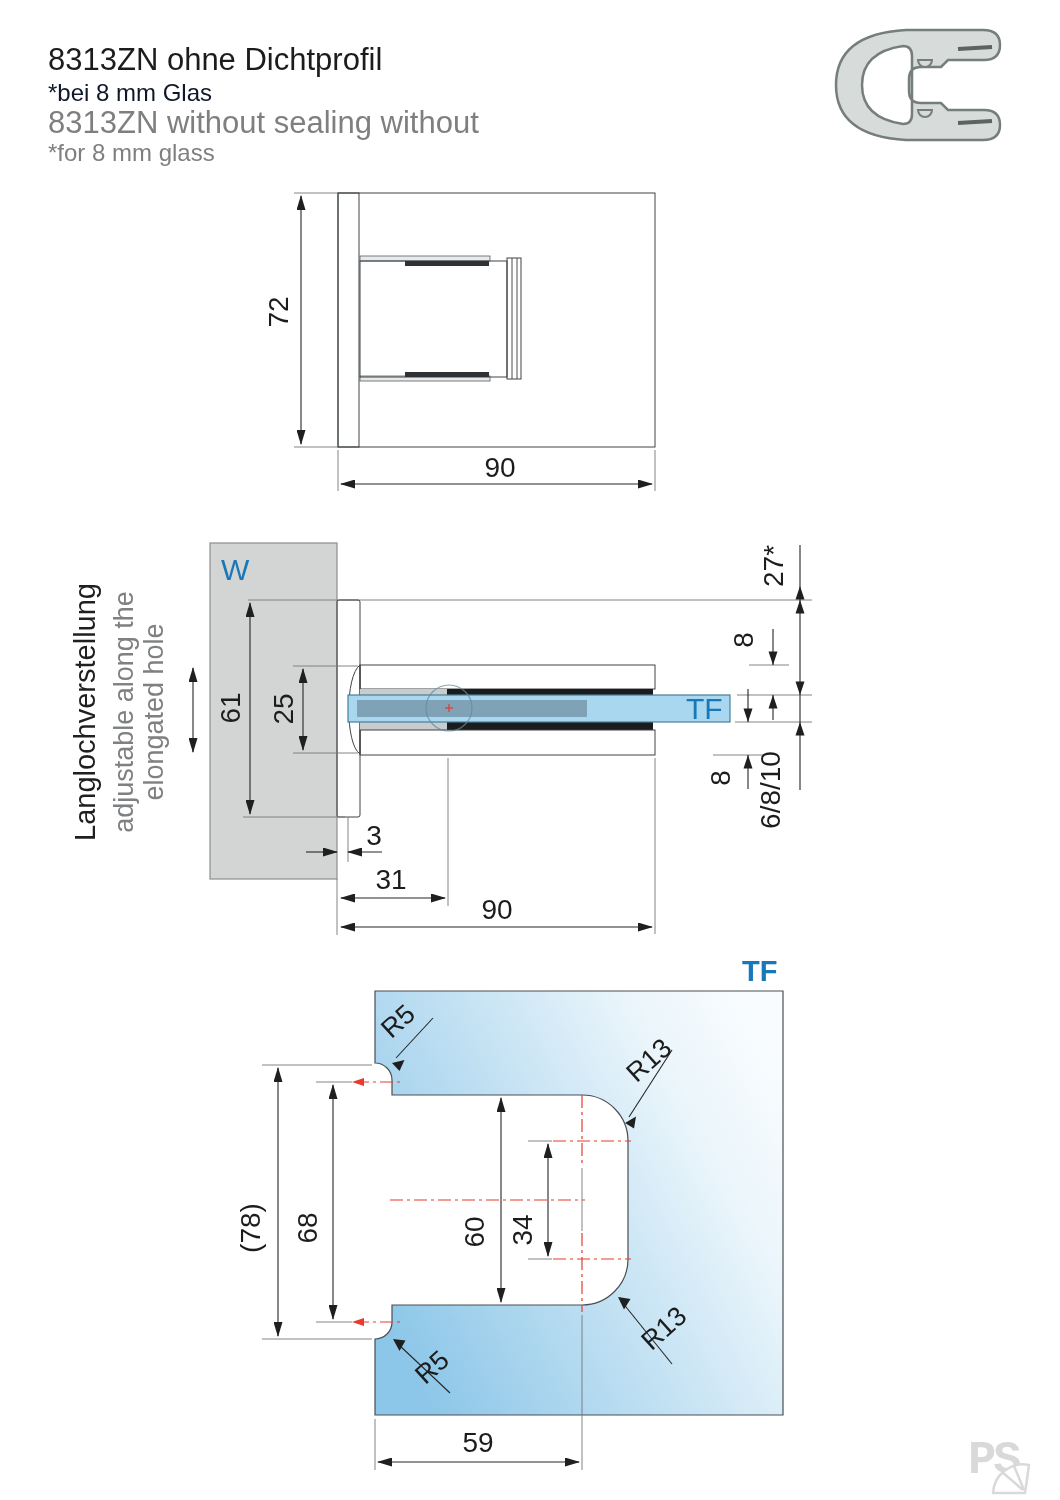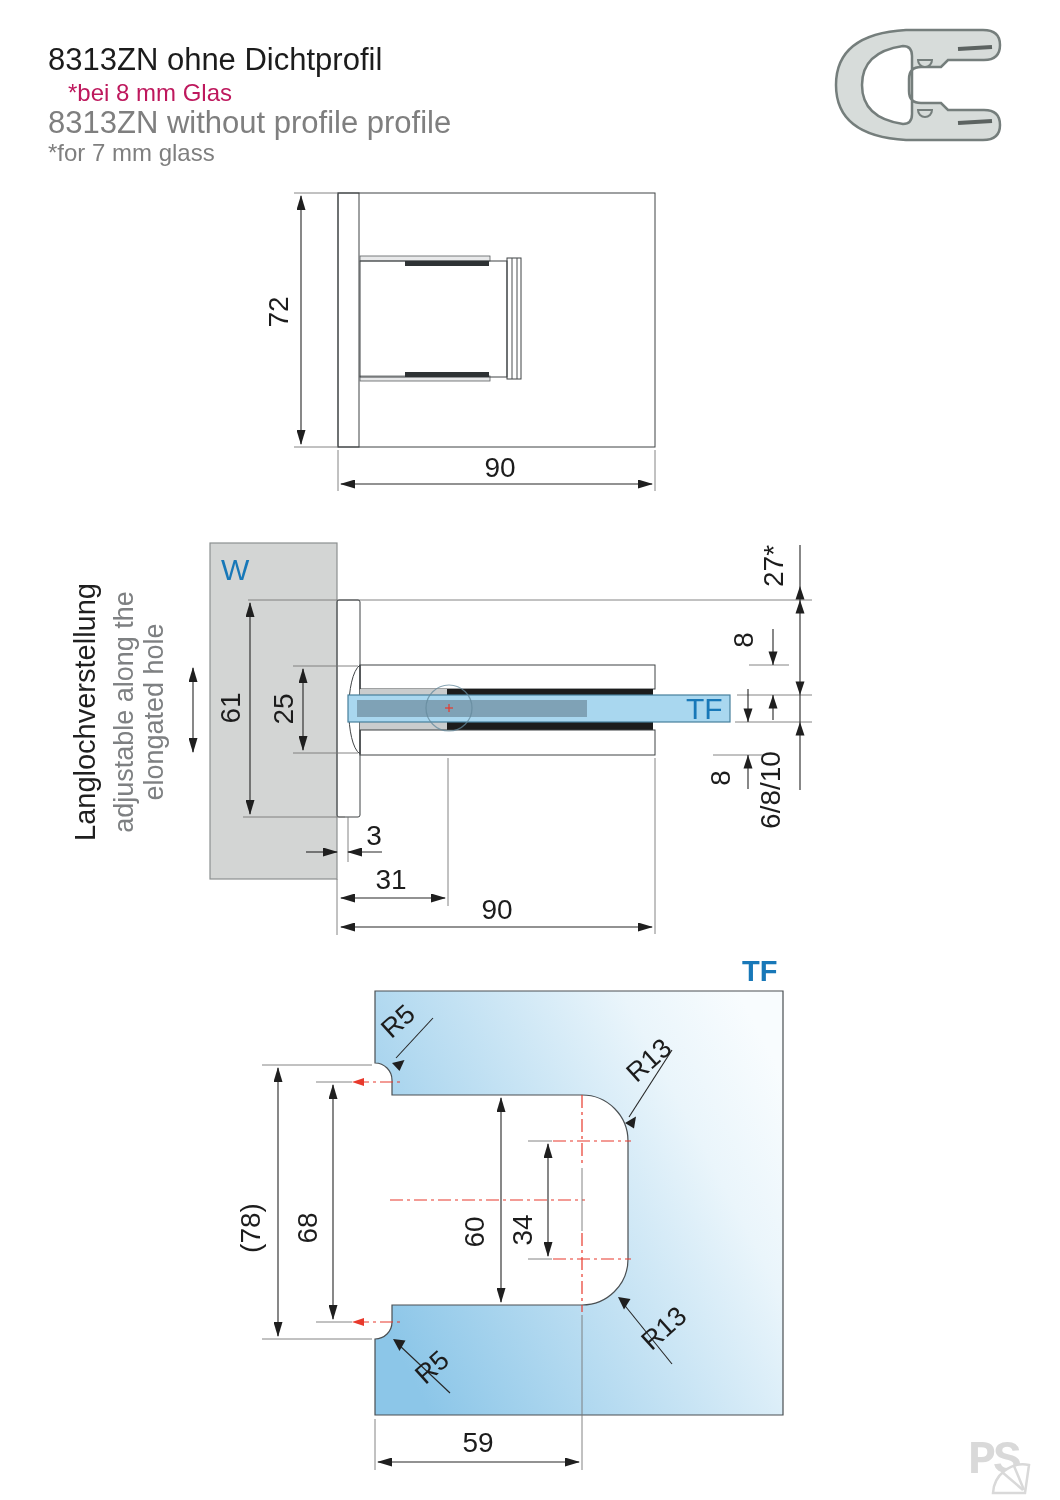--- a/index.html
+++ b/index.html
@@ -1,20 +1,20 @@
 <!DOCTYPE html>
 <html><head>
 <meta charset="utf-8">
 <style>
   html,body{margin:0;padding:0;background:#ffffff;}
   .page{position:relative;width:1060px;height:1500px;background:#fff;overflow:hidden;
         font-family:"Liberation Sans","DejaVu Sans",sans-serif;}
   .hdr{position:absolute;left:48px;white-space:nowrap;}
   .t-de{top:42px;font-size:31px;color:#1c1c1c;}
-  .s-de{top:79px;font-size:24px;color:#be185d;margin-left:20px;}
+  .s-de{top:79px;font-size:24px;color:#0f172a;}
   .t-en{top:105px;font-size:31px;color:#7f7f7f;}
   .s-en{top:139px;font-size:24px;color:#7f7f7f;}
   svg.drawing{position:absolute;left:0;top:0;}
   svg text{font-family:"Liberation Sans","DejaVu Sans",sans-serif;}
   .dim{font-size:28px;fill:#1c1c1c;}
   .rlab{font-size:27px;fill:#1c1c1c;}
   .blab{font-size:30px;fill:#1878b8;}
   .blab2{font-size:29px;fill:#1878b8;font-weight:700;}
   .noteb{font-size:29px;fill:#1f1f1f;}
   .noteg{font-size:27px;fill:#7e8082;}
@@ -28,22 +28,22 @@
            font-size:47px;font-weight:700;letter-spacing:-3px;color:#d9d9d9;font-family:Liberation Mono, monospace;}
   .ps-logo svg{position:absolute;left:22px;top:26px;}
 </style>
 </head>
 <body>
 
 <div class="page">
 
   <div class="hdr t-de">8313ZN ohne Dichtprofil</div>
   <div class="hdr s-de">*bei 8 mm Glas</div>
-  <div class="hdr t-en">8313ZN without profile profile</div>
-  <div class="hdr s-en">*for 7 mm glass</div>
+  <div class="hdr t-en">8313ZN without sealing without</div>
+  <div class="hdr s-en">*for 8 mm glass</div>
 
   <svg class="drawing" width="1060" height="1500" viewBox="0 0 1060 1500">
     <defs>
       <linearGradient id="metalDiag" x1="0" y1="0" x2="1" y2="1">
         <stop offset="0" stop-color="#a8acae"></stop>
           <stop offset="0.18" stop-color="#d6d9da"></stop>
         <stop offset="0.36" stop-color="#94999b"></stop>
           <stop offset="0.52" stop-color="#e2e4e5"></stop>
         <stop offset="0.66" stop-color="#aaafb1"></stop>
           <stop offset="0.84" stop-color="#dcdfe0"></stop>

